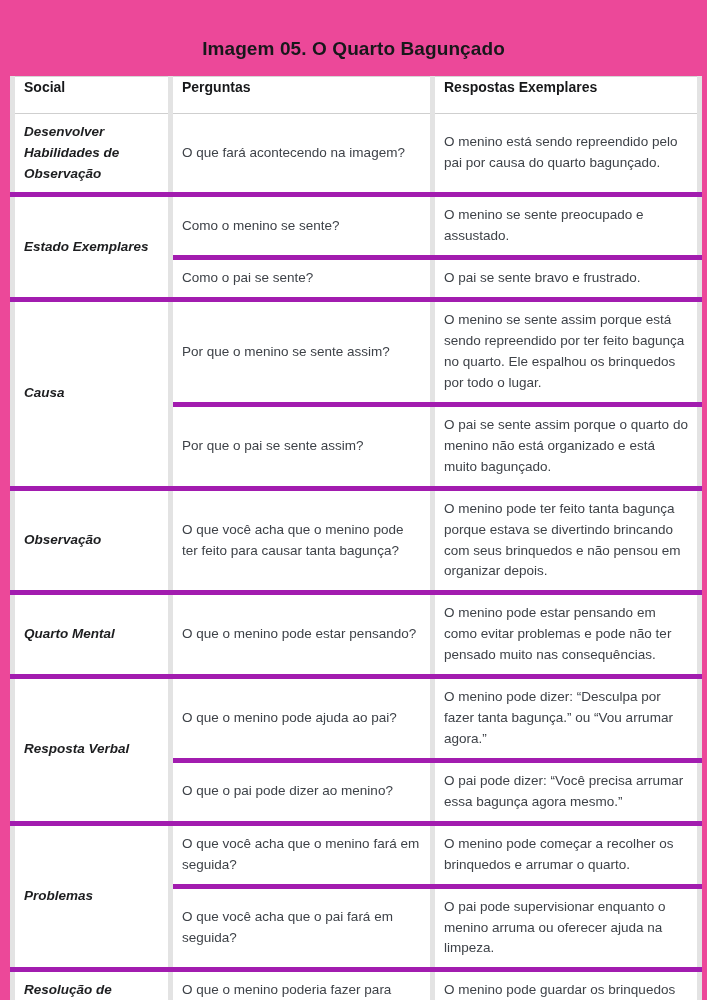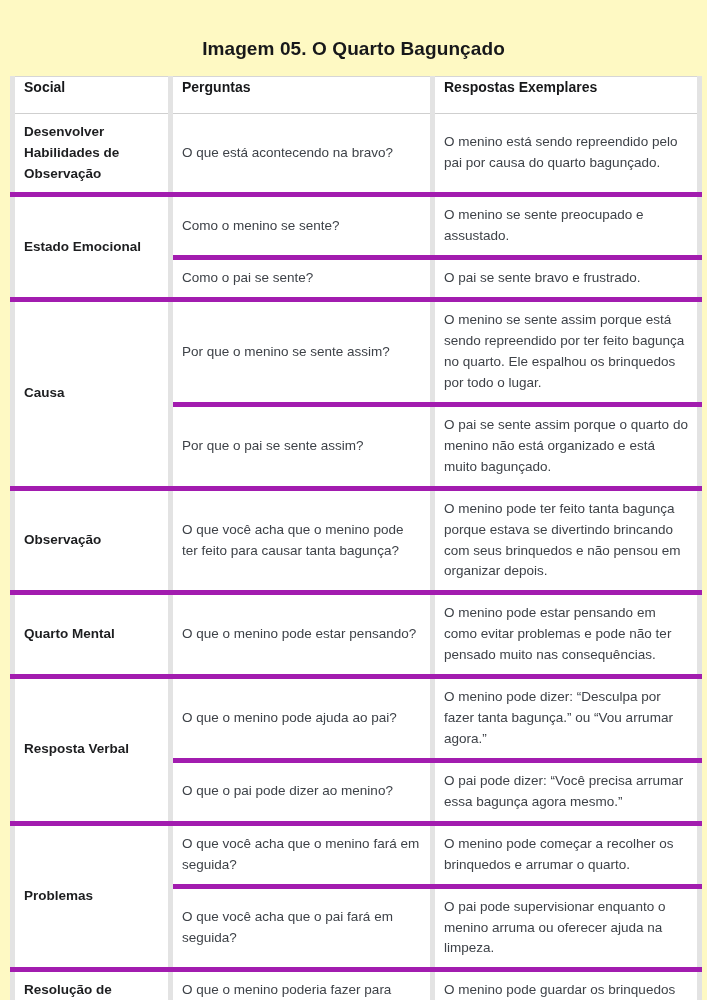--- a/index.html
+++ b/index.html
@@ -4,21 +4,21 @@
 <style>
   * { box-sizing: border-box; margin: 0; padding: 0; }
   html, body {
     width: 707px;
     background: #ffffff;
     font-family: "Liberation Sans", "DejaVu Sans", sans-serif;
   }
   .page {
     width: 707px;
     height: 1000px;
-    background: #fef9c3;
+    background: #ec4899;
     overflow: hidden;
   }
   .page-title {
     text-align: center;
     font-size: 19px;
     font-weight: 700;
     color: #17181a;
     padding-top: 38px;
     padding-bottom: 16px;
     letter-spacing: 0.1px;
@@ -47,20 +47,21 @@
     font-weight: 700;
     color: #17181a;
     padding-top: 0;
     padding-bottom: 14px;
     border-bottom: 1px solid #cfcfcf;
     border-top: 1px solid #d6d6d6;
   }
   .sst-table td.label-cell {
     font-weight: 700;
     color: #1d1e20;
+    font-style: italic;
   }
   .sst-table td.q-cell, .sst-table td.a-cell {
     color: #3e4248;
   }
   tr.section-start td { border-top: 1px solid #cfcfcf; }
   .sst-table td, .sst-table th { border-left-color: #e3e3e3; border-right-color: #e3e3e3; }
   .sst-table tr:last-child td { border-bottom: 2px solid #fca5a5; }
 </style>
 </head>
 <body>
@@ -79,26 +80,26 @@
       <tr>
         <th>Social</th>
         <th>Perguntas</th>
         <th>Respostas Exemplares</th>
       </tr>
     </thead>
     <tbody>
 
       <tr class="section-start">
         <td class="label-cell">Desenvolver Habilidades de Observação</td>
-        <td class="q-cell">O que está acontecendo na bravo?</td>
+        <td class="q-cell">O que fará acontecendo na imagem?</td>
         <td class="a-cell">O menino está sendo repreendido pelo pai por causa do quarto bagunçado.</td>
       </tr>
 
       <tr class="section-start">
-        <td class="label-cell" rowspan="2">Estado Emocional</td>
+        <td class="label-cell" rowspan="2">Estado Exemplares</td>
         <td class="q-cell">Como o menino se sente?</td>
         <td class="a-cell">O menino se sente preocupado e assustado.</td>
       </tr>
       <tr>
         <td class="q-cell">Como o pai se sente?</td>
         <td class="a-cell">O pai se sente bravo e frustrado.</td>
       </tr>
 
       <tr class="section-start">
         <td class="label-cell" rowspan="2">Causa</td>

